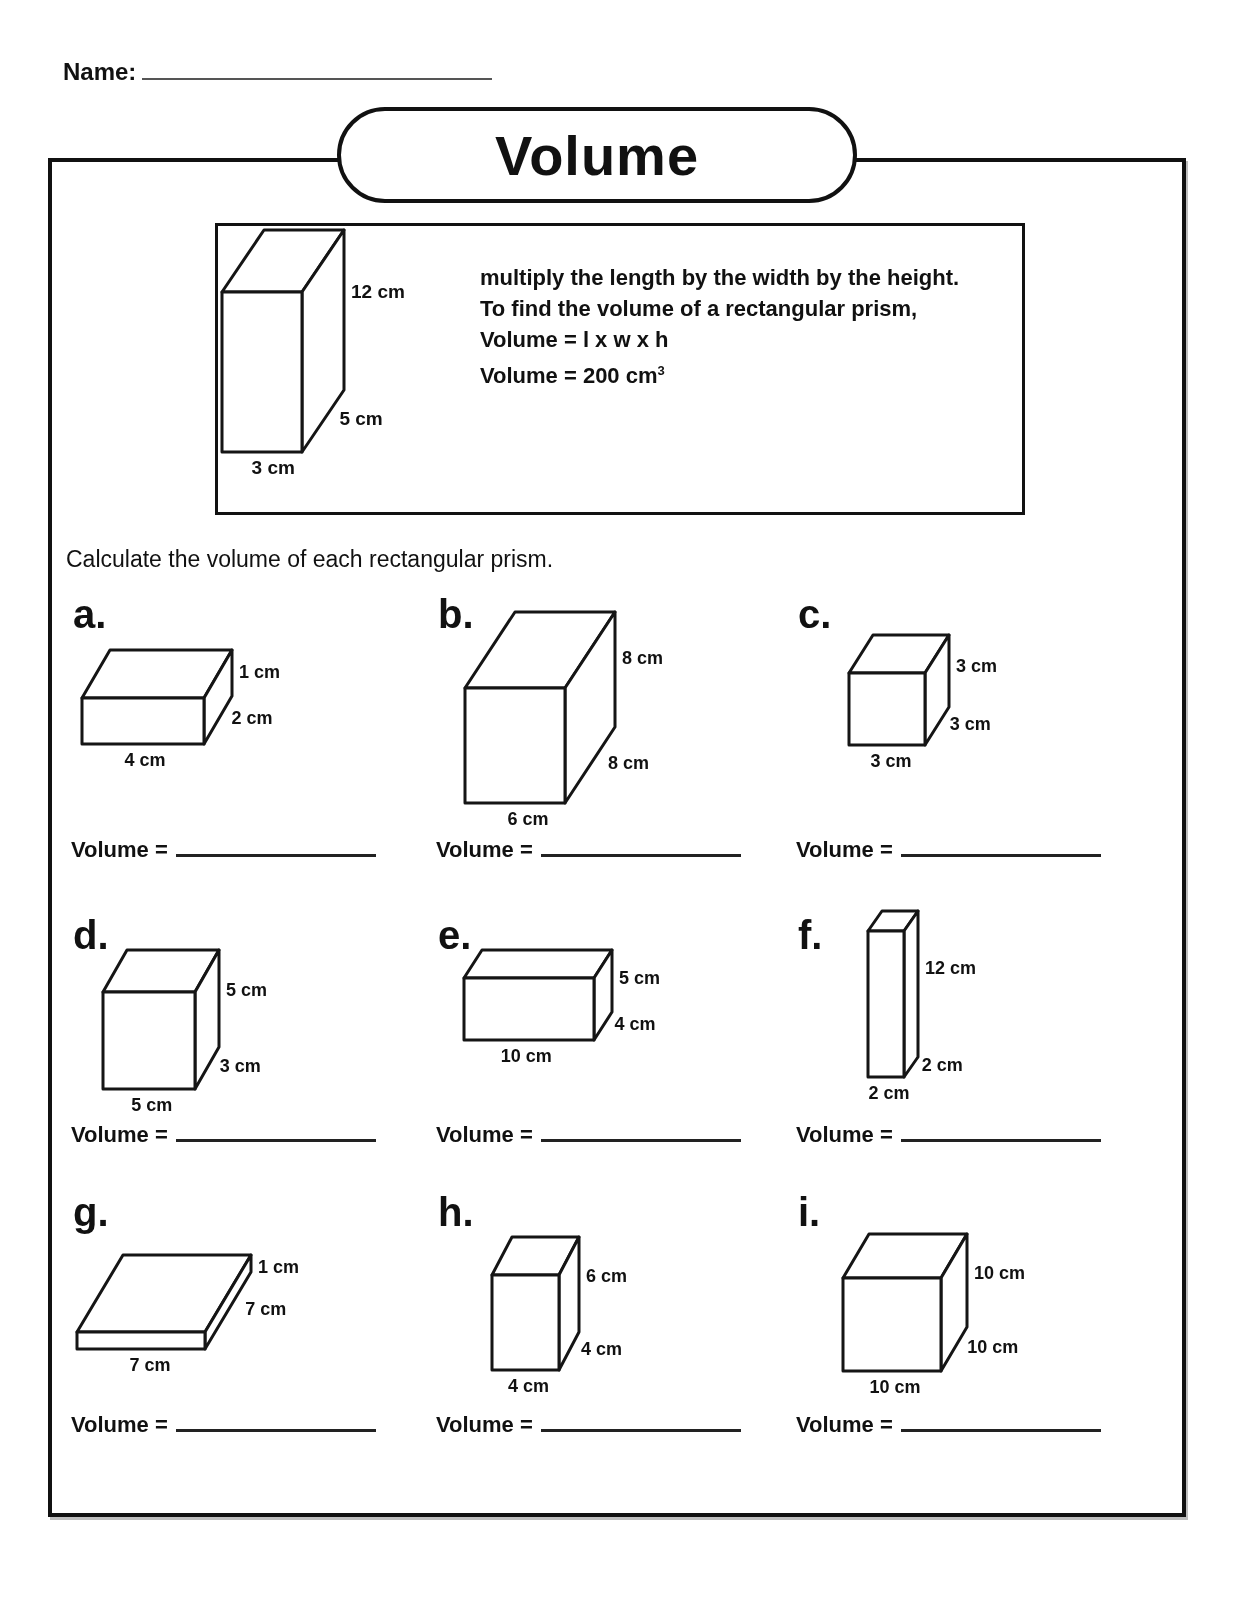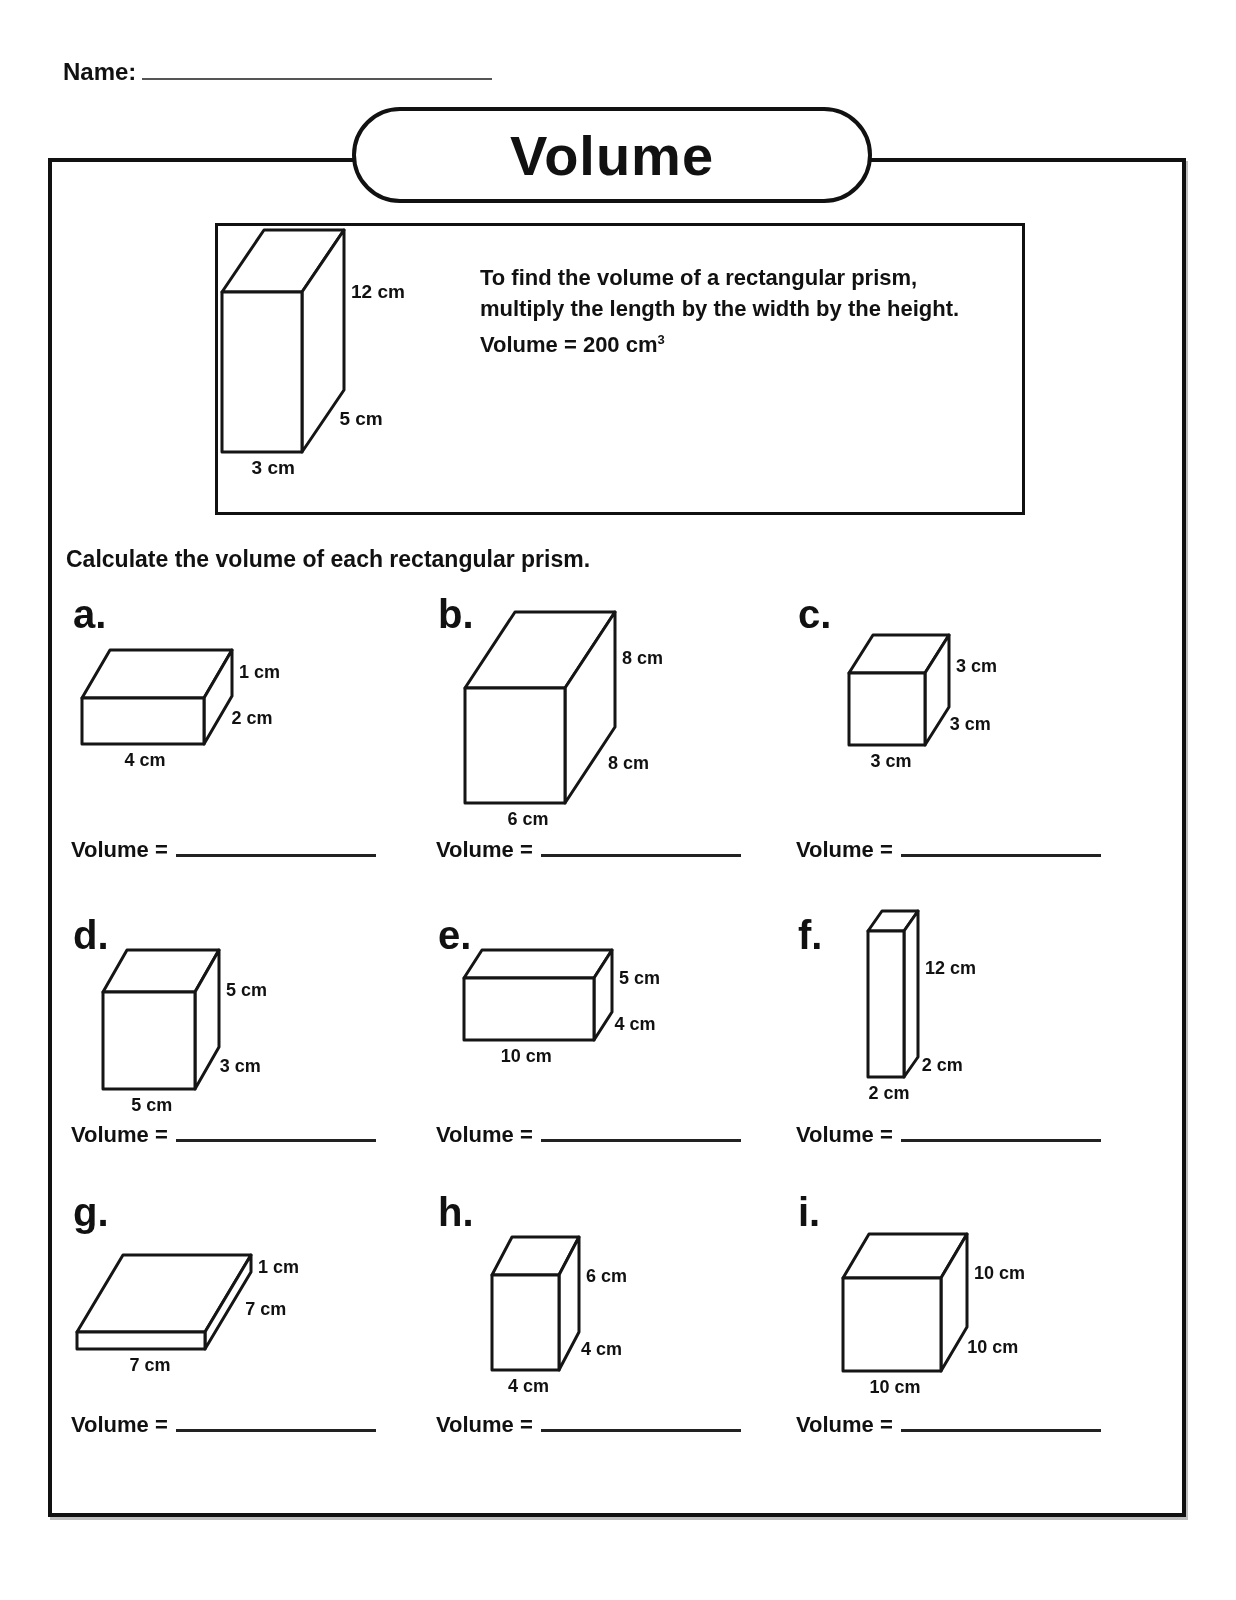--- a/index.html
+++ b/index.html
@@ -9,38 +9,38 @@
   
   .name-row{position:absolute;left:63px;top:56px;font-weight:bold;font-size:24px;text-align:center;}
   .name-line{display:inline-block;width:350px;border-bottom:2px solid #555;height:22px;margin-left:6px;}
 
   
   .sheet{position:absolute;left:48px;top:158px;width:1138px;height:1359px;
          border:4px solid #111;box-sizing:border-box;background:#fff;
          box-shadow:2px 3px 0 rgba(110,110,110,.45);}
 
   
-  .title-pill{position:absolute;left:300px;top:-55px;width:520px;height:96px;
+  .title-pill{position:absolute;left:285px;top:-55px;width:520px;height:96px;
               background:#fff;border:4px solid #111;border-radius:50px;box-sizing:border-box;
               display:flex;align-items:center;justify-content:center;z-index:3;}
   .title-pill span{font-weight:bold;font-size:56px;letter-spacing:1px;}
 
   
   .example-box{position:absolute;left:163px;top:61px;width:810px;height:292px;
                border:3px solid #111;box-sizing:border-box;}
   .example-figure{position:absolute;left:14px;top:30px;}
   .example-text{position:absolute;left:262px;top:36px;width:520px;font-weight:bold;font-size:22px;}
   .example-text p{margin:0;line-height:31px;}
   .ex-f1{margin-top:40px;}
   .ex-f2{margin-top:36px;}
   .ex-f3{margin-top:33px;}
   .example-text sup{font-size:13px;}
 
   
-  .instruction{position:absolute;left:14px;top:384px;font-weight:bold;font-size:23px;}
+  .instruction{position:absolute;left:14px;top:384px;font-weight:normal;font-size:23px;}
 
   
   .grid{position:absolute;left:13px;top:416px;width:1115px;
         display:grid;grid-template-columns:365px 360px 390px;grid-template-rows:285px 285px 290px;}
   .cell{position:relative;}
   .letter{position:absolute;left:8px;font-weight:bold;font-size:40px;}
   .cell.row1 .letter{top:14px;}
   .cell.row2 .letter{top:50px;}
   .cell.row3 .letter{top:42px;}
   .figure{position:absolute;left:0;top:0;}
@@ -70,22 +70,23 @@
     <div class="example-box">
       <div class="example-figure figure" id="example-fig"><svg width="194" height="258">
             <polygon points="4,66 46,4 126,4 84,66" class="face"></polygon>
             <polygon points="84,66 126,4 126,164 84,226" class="face"></polygon>
             <polygon points="4,66 84,66 84,226 4,226" class="face"></polygon>
             <text x="133" y="72" class="dim">12 cm</text>
             <text x="121.4" y="199" class="dim">5 cm</text>
             <text x="55.239999999999995" y="248" text-anchor="middle" class="dim">3 cm</text>
           </svg></div>
       <div class="example-text">
+        <p>multiply the length by the width by the height.</p>
         <p>To find the volume of a rectangular prism,</p>
-        <p>multiply the length by the width by the height.</p>
+        <p class="ex-f1">Volume = l x w x h</p>
         <p class="ex-f3"><span>Volume = 200 cm</span><sup>3</sup></p>
       </div>
     </div>
 
     <div class="instruction">Calculate the volume of each rectangular prism.</div>
 
     <div class="grid" id="problems-grid">
   <div class="cell row1">
     <div class="letter">a.</div>
     <div class="figure" id="fig-0" style="left: 13px; top: 68px;"><svg width="222" height="130">

